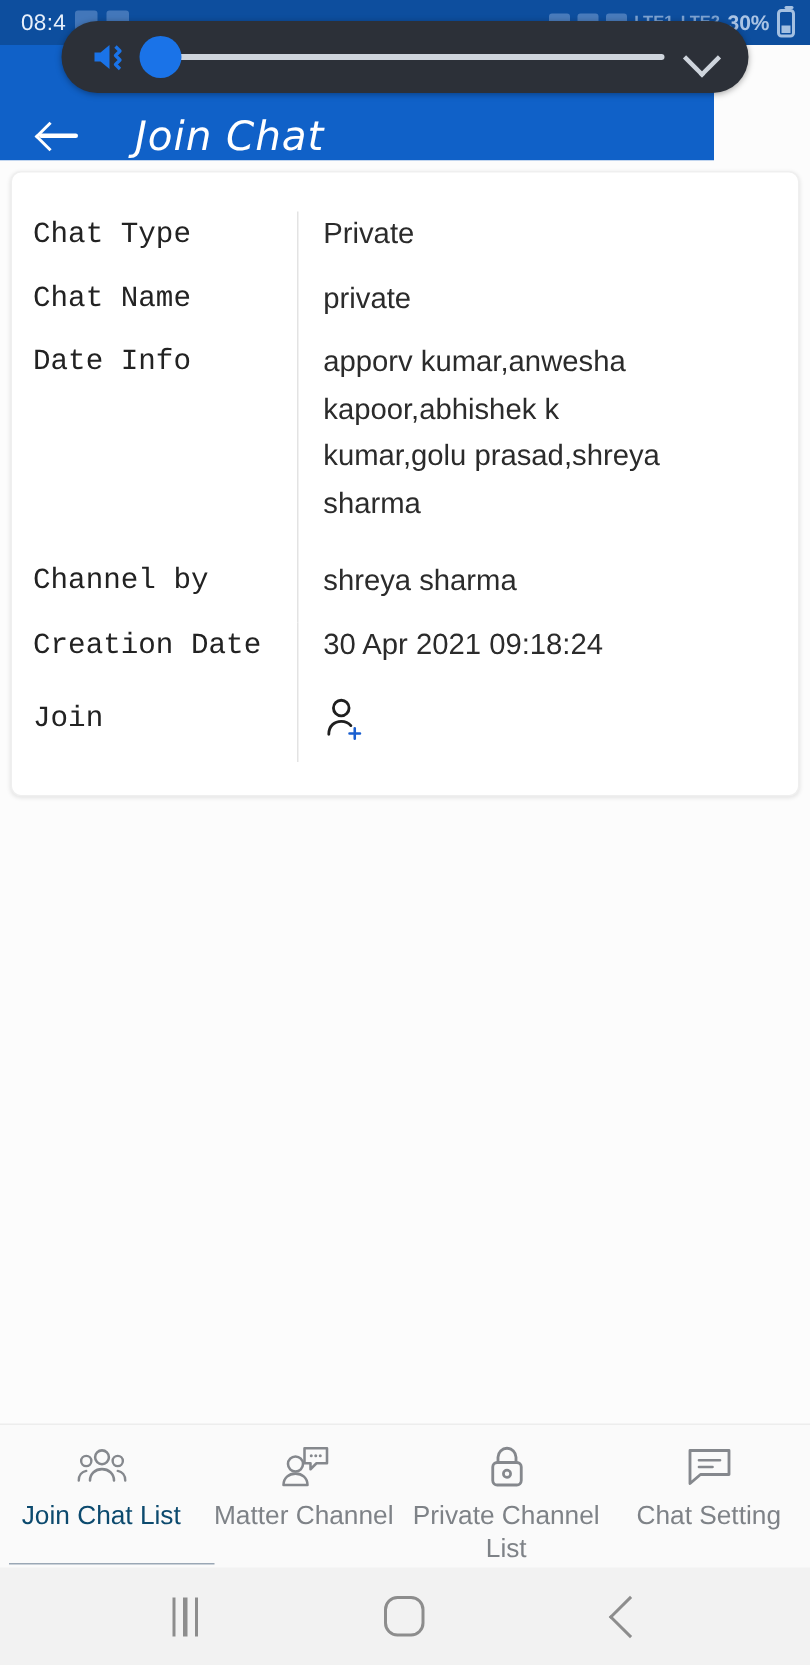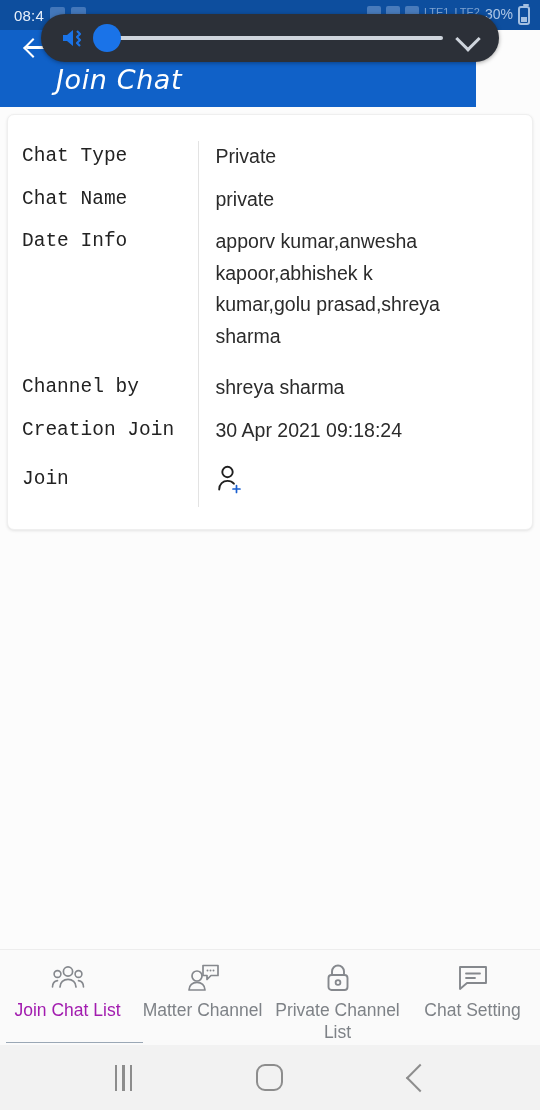--- a/index.html
+++ b/index.html
@@ -52,23 +52,24 @@
   }
   .status-left .sicon {
     width: 15px; height: 13px;
     background: #4d7fbe;
     border-radius: 2px;
     display: inline-block;
     opacity: .85;
   }
   .status-right {
     display: flex;
-    align-items: flex-start;
+    align-items: center;
     gap: 5px;
     opacity: .78;
+    font-weight: bold;
   }
   .status-right .sicon {
     width: 14px; height: 13px;
     background: #5a88c4;
     border-radius: 2px;
     display: inline-block;
   }
   .status-right .stext {
     font-size: 11px;
     color: #9dbbe0;
@@ -153,23 +154,22 @@
   }
 
   
   .appbar {
     position: absolute;
     top: 30px; left: 0;
     width: 476px;
     height: 77px;
     background: #1061c8;
     display: flex;
-    align-items: flex-start;
+    align-items: flex-end;
     padding-left: 22px;
-    flex-direction: column;
   }
   .back-arrow {
     width: 34px; height: 34px;
     position: relative;
     flex: 0 0 auto;
     cursor: pointer;
   }
   .back-arrow::before {
     content: "";
     position: absolute;
@@ -286,21 +286,21 @@
     justify-content: center;
   }
   .tab-label {
     margin-top: 5px;
     font-size: 17.5px;
     line-height: 1.27;
     color: #7e8287;
     text-align: center;
     max-width: 125px;
   }
-  .tab.active .tab-label { color: #a21caf; }
+  .tab.active .tab-label { color: #0c4a6e; }
   .tab-underline {
     position: absolute;
     bottom: 3px;
     left: 6px;
     width: 137px;
     height: 1.5px;
     background: #9aa7b5;
   }
 
   
@@ -404,21 +404,21 @@
             <td class="label">Date Info</td>
             <td class="value">
               <div class="value-multiline">apporv kumar,anwesha kapoor,abhishek k kumar,golu prasad,shreya sharma</div>
             </td>
           </tr>
           <tr>
             <td class="label">Channel by</td>
             <td class="value">shreya sharma</td>
           </tr>
           <tr>
-            <td class="label">Creation Join</td>
+            <td class="label">Creation Date</td>
             <td class="value">30 Apr 2021 09:18:24</td>
           </tr>
           <tr class="row-join">
             <td class="label">Join</td>
             <td class="value">
               <span class="person-add-icon">
                 <svg width="28" height="30" viewBox="0 0 28 30" aria-hidden="true">
                   <circle cx="11.5" cy="8" r="5.2" fill="none" stroke="#1f1f1f" stroke-width="1.9"></circle>
                   <path d="M3.2 25.5 c0 -5.6 3.8 -8.6 8.3 -8.6 c2.6 0 4.9 1 6.4 2.8" fill="none" stroke="#1f1f1f" stroke-width="1.9" stroke-linecap="round"></path>
                   <path d="M20.5 21.5 v7 M17 25 h7" stroke="#1a5fd0" stroke-width="1.7" stroke-linecap="round"></path>

